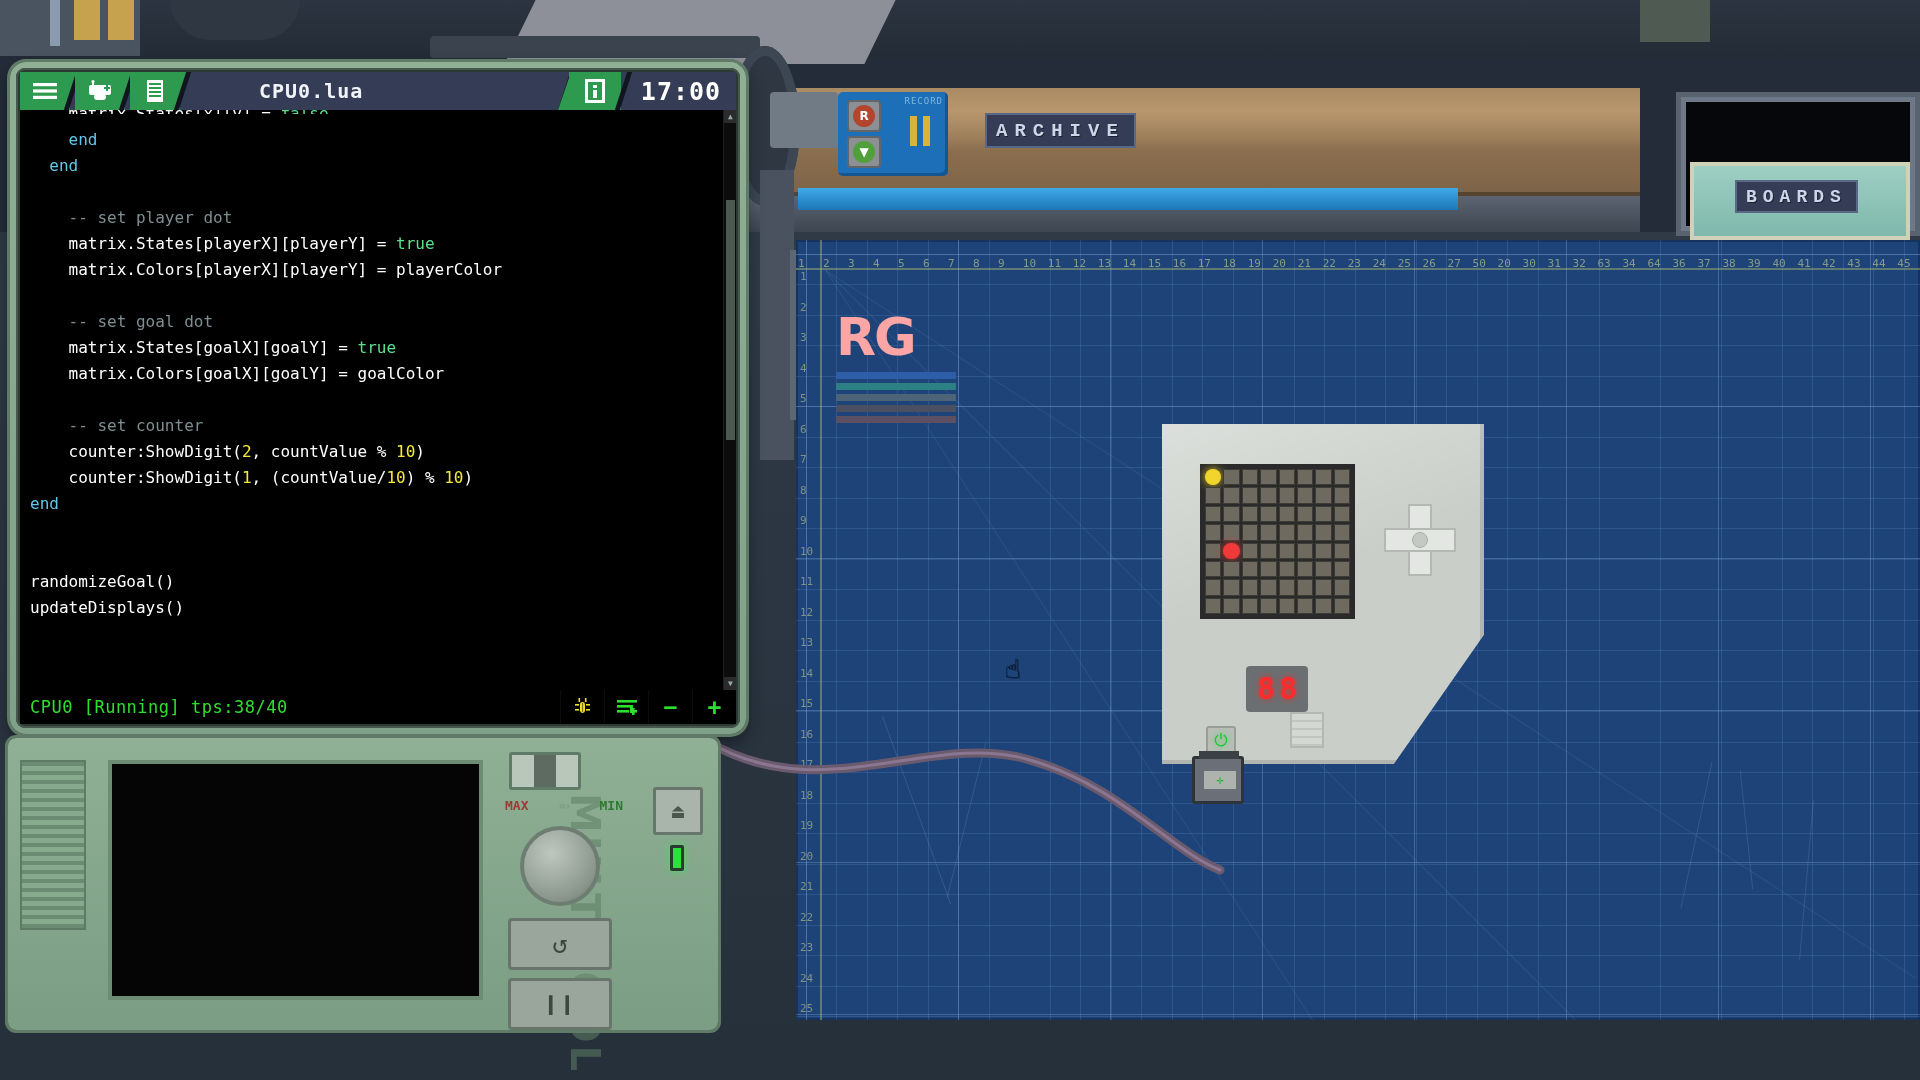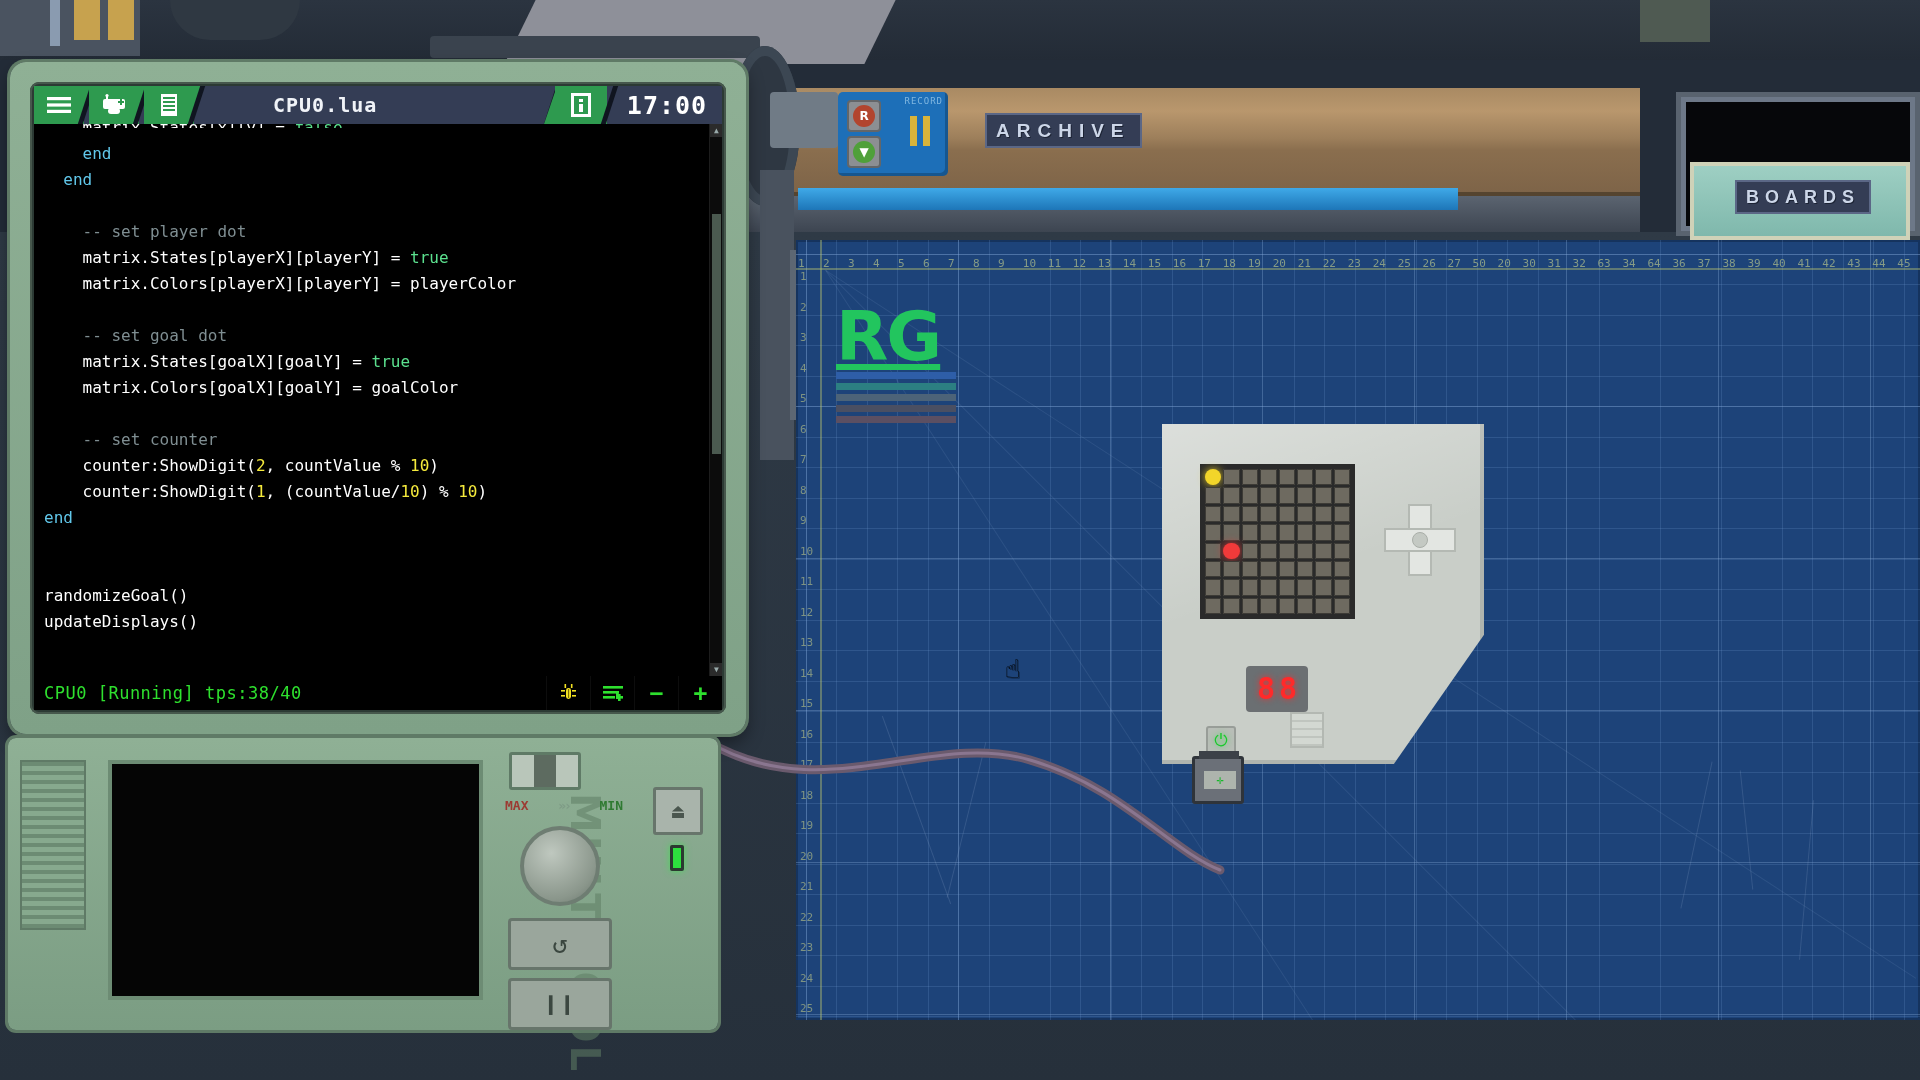--- a/index.html
+++ b/index.html
@@ -44,31 +44,31 @@
      font-family:"DejaVu Sans Mono",monospace; text-align:left; padding-left:2px;
      opacity:.75; }
   .mat-ruler-left{ position:absolute; left:2px; top:30px; width:28px; }
   .mat-ruler-left span{ display:block; height:30.5px; color:#9fae85; font-size:11px;
      font-family:"DejaVu Sans Mono",monospace; opacity:.75; padding-left:2px; }
   .mat-axis-v{ position:absolute; left:24px; top:0; width:2px; height:780px;
      background:rgba(180,190,110,.45); }
   .mat-axis-h{ position:absolute; left:0; top:28px; width:1124px; height:2px;
      background:rgba(180,190,110,.45); }
   .mat-logo{ position:absolute; left:40px; top:68px; }
-  .mat-logo .rg{ font-family:"DejaVu Sans",sans-serif; font-weight:bold; font-size:68px;
-     color:#22c55e; letter-spacing:-2px; line-height:58px;text-decoration:underline; }
+  .mat-logo .rg{ font-family:"DejaVu Sans",sans-serif; font-weight:bold; font-size:52px;
+     color:#fca5a5; letter-spacing:-2px; line-height:58px; }
   .mat-logo .bars{ margin-top:6px; width:120px; }
   .mat-logo .bars i{ display:block; height:7px; margin-bottom:4px; }
   .scratch{ position:absolute; background:rgba(160,185,215,.18); width:1px;
      transform-origin:center; }
 
   
   .label-plate{ position:absolute; background:#343d55;
      border:2px solid #5b6786; padding:5px 9px 4px 9px;
-     font-family:Liberation Sans, sans-serif; font-weight:bold; font-size:19px;
+     font-family:Liberation Mono, monospace; font-weight:bold; font-size:19px;
      color:#ccd6e8; letter-spacing:7px; text-shadow:1px 1px 0 #1b2233; }
   #archive-plate{ left:985px; top:113px; }
   #boards-plate{ left:1735px; top:180px; font-size:18px; letter-spacing:6px; }
 
   .record-dev{ position:absolute; left:838px; top:92px; width:110px; height:84px;
      background:#1d6fb8; border-radius:5px; box-shadow:inset -3px -3px 0 rgba(0,0,0,.22); }
   .record-dev .txt{ position:absolute; right:5px; top:4px; font-size:9px; color:#7fb6e0;
      letter-spacing:1px; font-family:"DejaVu Sans Mono",monospace; }
   .rbtn{ position:absolute; left:9px; width:34px; height:32px; background:#8c8f93;
      border:2px solid #636669; border-radius:4px; display:flex; align-items:center;
@@ -93,21 +93,21 @@
      background:linear-gradient(#3fa9e8,#1d76b8); }
   .pipe2{ position:absolute; left:1700px; top:234px; width:200px; height:20px;
      background:linear-gradient(#3fa9e8,#1d76b8); }
 
   
   .bit{ position:absolute; background:#39434f; }
 
   
   #cpu-window{ position:absolute; left:10px; top:62px; width:736px; height:672px;
      background:linear-gradient(#8fb095,#7fa187);
-     border-radius:16px; padding:20px;
+     border-radius:16px; padding:6px;
      box-shadow:0 0 0 3px #5f7a66, 0 8px 18px rgba(0,0,0,.45); }
   .cpu-inner{ width:100%; height:100%; background:#2c3a34; border-radius:9px;
      padding:4px; display:flex; flex-direction:column;
      box-shadow:inset 0 0 0 2px #46574c; }
 
   .titlebar{ height:38px; display:flex; align-items:stretch; background:#343d55; }
   .tb-tab{ background:#2e9a4f; display:flex; align-items:center; justify-content:center;
      position:relative; cursor:pointer; }
   .tb-tab::after{ content:""; position:absolute; right:-10px; top:0; bottom:0; width:12px;
      background:#2e9a4f; clip-path:polygon(0 0,100% 0,0 100%); }

